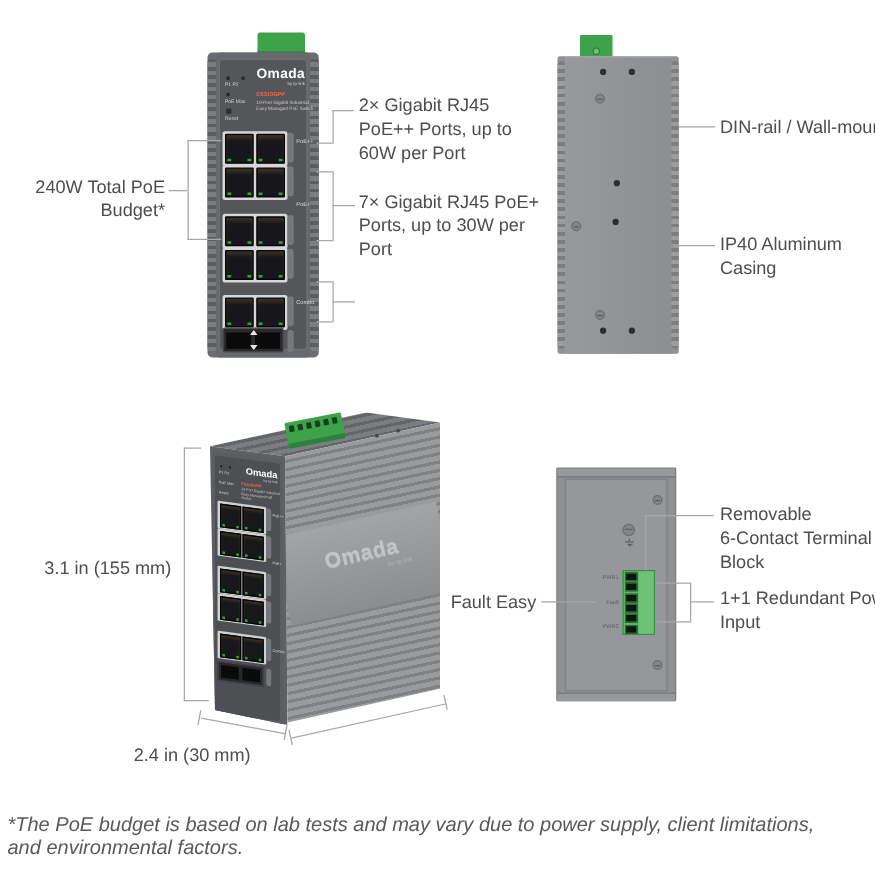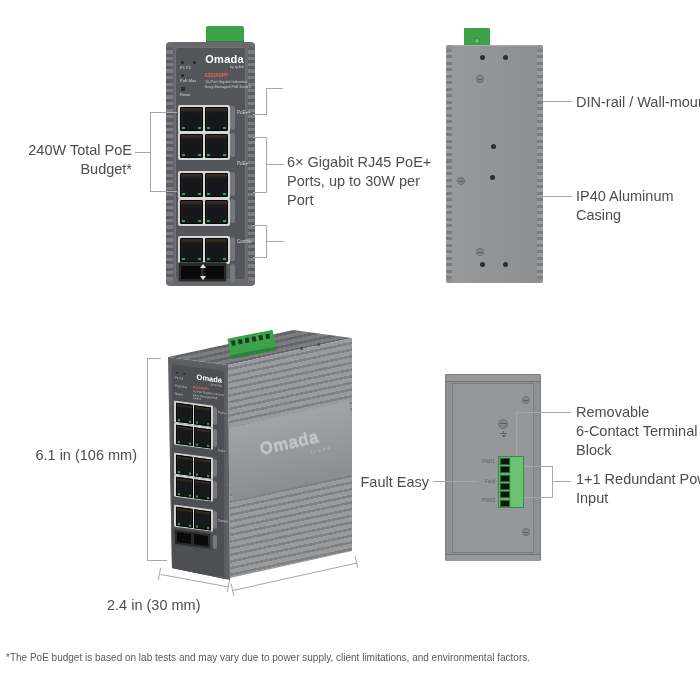--- a/index.html
+++ b/index.html
@@ -111,26 +111,29 @@
     <div class="ld" style="left:150px;top:112px;width:27px;height:1px;"></div>
     <div class="ld" style="left:150px;top:112px;width:1px;height:80px;"></div>
     <div class="ld" style="left:150px;top:191px;width:27px;height:1px;"></div>
     <div class="ld" style="left:135px;top:152px;width:15px;height:1px;"></div>
     <div class="ann right" style="left:25px;top:141px;width:107px;">240W Total PoE
 Budget*</div>
 
     <div class="ld" style="left:253px;top:114px;width:13px;height:1px;"></div>
     <div class="ld" style="left:266px;top:88px;width:1px;height:27px;"></div>
     <div class="ld" style="left:266px;top:88px;width:17px;height:1px;"></div>
+    <div class="ann" style="left:287px;top:76px;width:150px;">2× Gigabit RJ45
+PoE++ Ports, up to
+60W per Port</div>
 
     <div class="ld" style="left:253px;top:137px;width:13px;height:1px;"></div>
     <div class="ld" style="left:266px;top:137px;width:1px;height:56px;"></div>
     <div class="ld" style="left:253px;top:192px;width:13px;height:1px;"></div>
     <div class="ld" style="left:266px;top:164px;width:18px;height:1px;"></div>
-    <div class="ann" style="left:287px;top:153px;width:160px;">6× Gigabit RJ45 PoE+
+    <div class="ann" style="left:287px;top:153px;width:160px;">7× Gigabit RJ45 PoE+
 Ports, up to 30W per
 Port</div>
 
     <div class="ld" style="left:253px;top:225px;width:13px;height:1px;"></div>
     <div class="ld" style="left:266px;top:225px;width:1px;height:33px;"></div>
     <div class="ld" style="left:253px;top:257px;width:13px;height:1px;"></div>
     <div class="ld" style="left:266px;top:241px;width:18px;height:1px;"></div>
   </div>
 
   <div class="abs" style="left:350px;top:0;width:350px;height:320px;">
@@ -232,21 +235,21 @@
       <div class="tc3" style="left:31px;top:3px;"></div>
       <div class="tc3" style="left:38px;top:3px;"></div>
     </div>
     <div class="abs" style="left:140px;top:22px;width:3px;height:3px;border-radius:50%;background:#46484b;"></div>
     <div class="abs" style="left:157px;top:18px;width:3px;height:3px;border-radius:50%;background:#46484b;"></div>
   </div>
 
   <div class="ld" style="left:147px;top:358px;width:1px;height:203px;"></div>
   <div class="ld" style="left:147px;top:358px;width:14px;height:1px;"></div>
   <div class="ld" style="left:147px;top:560px;width:20px;height:1px;"></div>
-  <div class="ann right" style="left:27px;top:446px;width:110px;">6.1 in (106 mm)</div>
+  <div class="ann right" style="left:27px;top:446px;width:110px;">3.1 in (155 mm)</div>
 
   <div class="ld" style="left:161px;top:574px;width:69px;height:1px;transform:rotate(10.5deg);transform-origin:left top;"></div>
   <div class="ld" style="left:159px;top:568px;width:1px;height:12px;transform:rotate(10.5deg);"></div>
   <div class="ld" style="left:228px;top:580px;width:1px;height:12px;transform:rotate(10.5deg);"></div>
   <div class="ann" style="left:107px;top:596px;width:120px;">2.4 in (30 mm)</div>
 
   <div class="ld" style="left:233px;top:590px;width:127px;height:1px;transform:rotate(-12.5deg);transform-origin:left top;"></div>
   <div class="ld" style="left:232px;top:584px;width:1px;height:12px;transform:rotate(-12.5deg);"></div>
   <div class="ld" style="left:356px;top:556px;width:1px;height:12px;transform:rotate(-12.5deg);"></div>
 
@@ -289,15 +292,15 @@
     <div class="ann right" style="left:340px;top:473px;width:89px;">Fault Easy</div>
 
     <div class="ld" style="left:524px;top:466px;width:28px;height:1px;"></div>
     <div class="ld" style="left:524px;top:497px;width:28px;height:1px;"></div>
     <div class="ld" style="left:552px;top:466px;width:1px;height:32px;"></div>
     <div class="ld" style="left:552px;top:481px;width:19px;height:1px;"></div>
     <div class="ann" style="left:576px;top:470px;width:160px;">1+1 Redundant Power
 Input</div>
   </div>
 
-  <div class="abs" style="left:6px;top:652px;width:660px;color:#58595b;font-size:10px;">*The PoE budget is based on lab tests and may vary due to power supply, client limitations, and environmental factors.</div>
+  <div class="abs" style="left:6px;top:652px;width:660px;color:#58595b;font-size:16px;font-style:italic;">*The PoE budget is based on lab tests and may vary due to power supply, client limitations, and environmental factors.</div>
 
 </div>
 
 </body></html>

